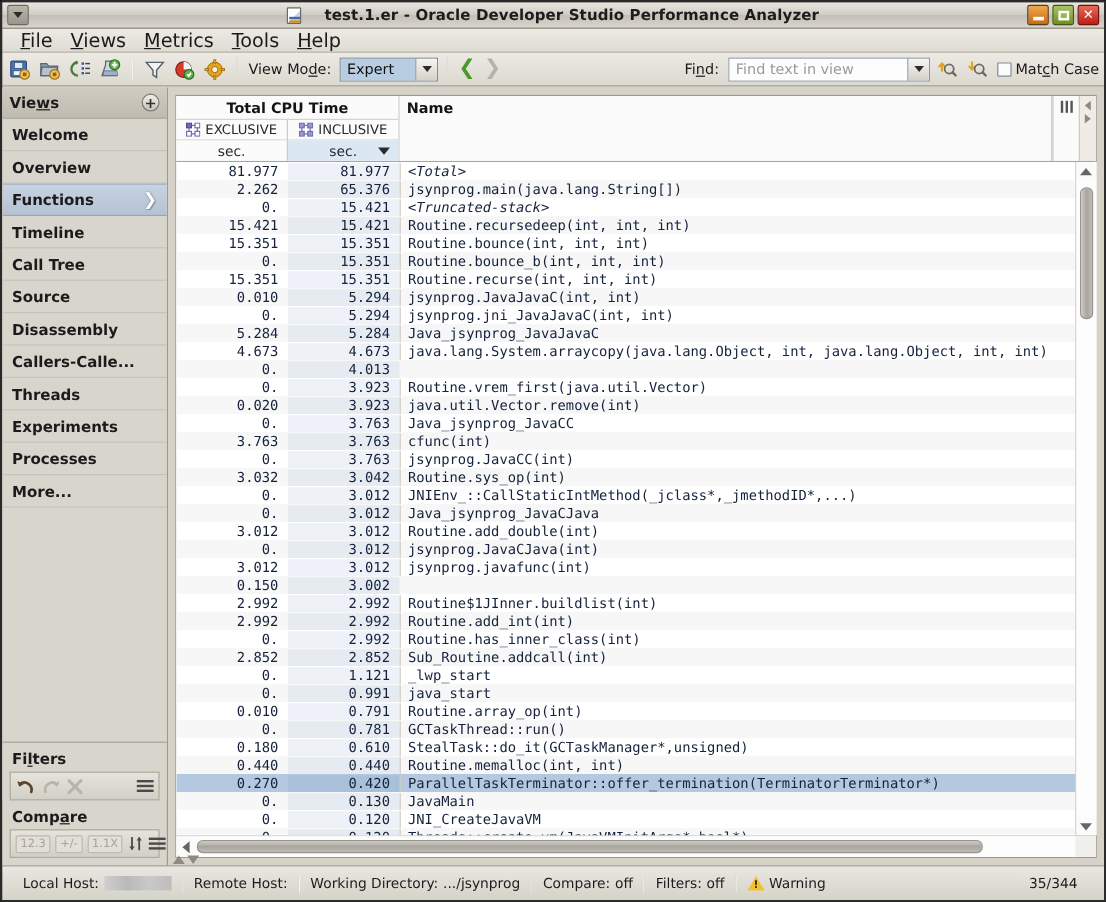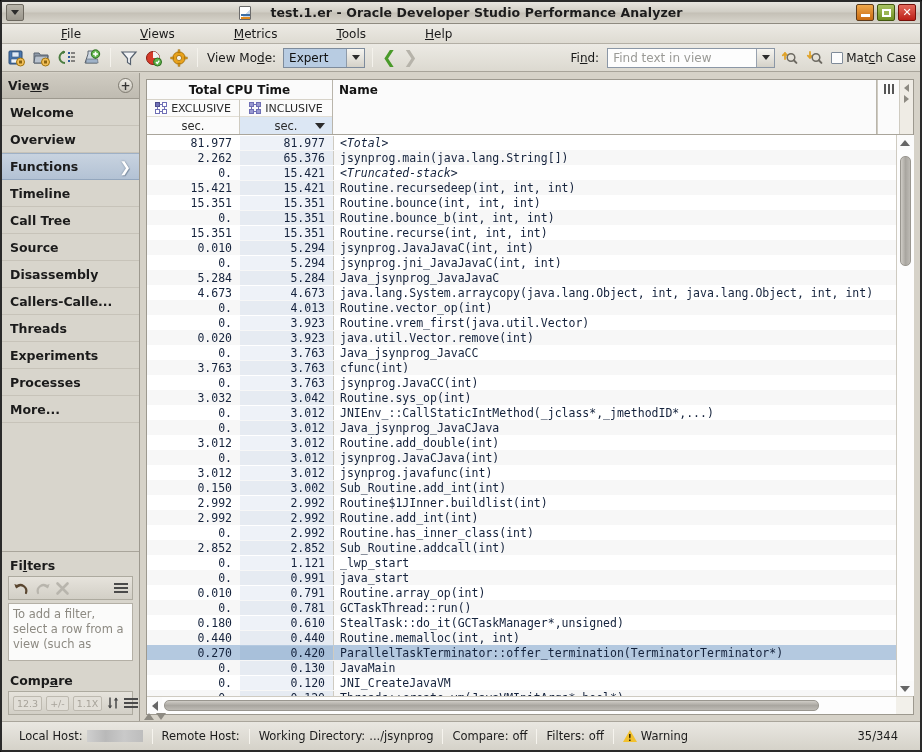--- a/index.html
+++ b/index.html
@@ -70,21 +70,21 @@
   .wbtn.max i{ display:block;width:9px;height:8px;border:2px solid #fff;background:#9bb553;}
 
   
   .menubar {
     height: 20px;
     background: linear-gradient(to bottom,#eceae4,#dedbd2);
     border-bottom: 1px solid #b3afa5;
     display:flex; align-items:center; padding-left:8px; gap:1px;
   }
   .menuitem {
-    font-size:12px; color:#1a1a1a; padding:2px 7px; cursor:default; white-space:nowrap;margin-left:44px;
+    font-size:16px; color:#1a1a1a; padding:2px 7px; cursor:default; white-space:nowrap;
   }
   .menuitem u { text-decoration: underline; }
 
   
   .toolbar {
     height: 28px;
     background: linear-gradient(to bottom,#eceae4,#dcd9d0);
     border-bottom: 1px solid #a8a49a;
     display:flex; align-items:center; gap:3px; padding: 0 4px;
   }
@@ -543,21 +543,20 @@
             <svg width="15" height="15" viewBox="0 0 15 15">
               <path d="M2.5 2.5 L12.5 12.5 M12.5 2.5 L2.5 12.5" stroke="#b8b5ad" stroke-width="2.6" stroke-linecap="round"></path>
             </svg>
           </span>
           <span class="hamb sp">
               <span></span>
               <span></span>
               <span></span>
             </span>
         </div>
-        <div class="filter-note">To add a filter, select a row from a view (such as</div>
       </div>
 
       <div>
         <div class="side-sec-title">Comp<u>a</u>re</div>
         <div class="cmp-toolbar">
           <span class="cbtn-txt">12.3</span>
           <span class="cbtn-txt">+/-</span>
           <span class="cbtn-txt">1.1X</span>
           <span>
             <svg width="14" height="14" viewBox="0 0 14 14">
@@ -692,21 +691,20 @@
               <div class="tc nm">Java_jsynprog_JavaJavaC</div>
             </div>
             <div class="trow">
               <div class="tc excl">4.673</div>
               <div class="tc incl">4.673</div>
               <div class="tc nm">java.lang.System.arraycopy(java.lang.Object, int, java.lang.Object, int, int)</div>
             </div>
             <div class="trow alt">
               <div class="tc excl">0.</div>
               <div class="tc incl">4.013</div>
-              <div class="tc nm">Routine.vector_op(int)</div>
             </div>
             <div class="trow">
               <div class="tc excl">0.</div>
               <div class="tc incl">3.923</div>
               <div class="tc nm">Routine.vrem_first(java.util.Vector)</div>
             </div>
             <div class="trow alt">
               <div class="tc excl">0.020</div>
               <div class="tc incl">3.923</div>
               <div class="tc nm">java.util.Vector.remove(int)</div>
@@ -752,21 +750,20 @@
               <div class="tc nm">jsynprog.JavaCJava(int)</div>
             </div>
             <div class="trow">
               <div class="tc excl">3.012</div>
               <div class="tc incl">3.012</div>
               <div class="tc nm">jsynprog.javafunc(int)</div>
             </div>
             <div class="trow alt">
               <div class="tc excl">0.150</div>
               <div class="tc incl">3.002</div>
-              <div class="tc nm">Sub_Routine.add_int(int)</div>
             </div>
             <div class="trow">
               <div class="tc excl">2.992</div>
               <div class="tc incl">2.992</div>
               <div class="tc nm">Routine$1JInner.buildlist(int)</div>
             </div>
             <div class="trow alt">
               <div class="tc excl">2.992</div>
               <div class="tc incl">2.992</div>
               <div class="tc nm">Routine.add_int(int)</div>

